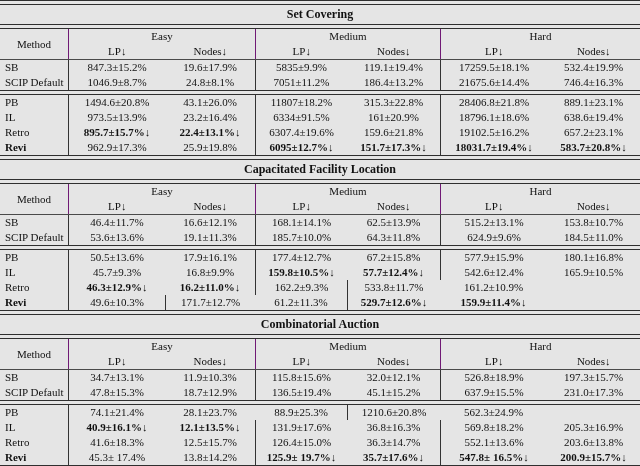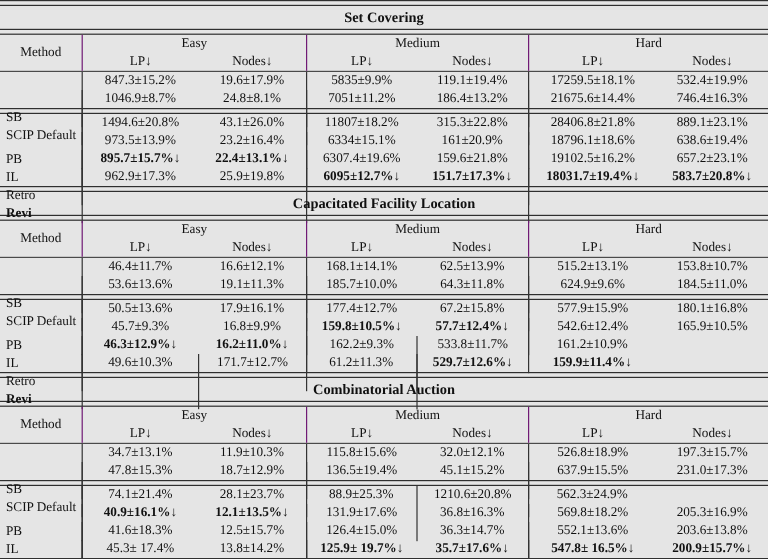--- a/index.html
+++ b/index.html
@@ -15,21 +15,21 @@
   .th-method{display:flex;align-items:center;justify-content:center;font-size:11px;}
   .th-group{border-left:1px solid #701a75;display:flex;flex-direction:column;}
   .gname{height:15px;line-height:15px;text-align:center;font-size:11px;}
   .subs{display:flex;height:15px;line-height:15px;font-size:11px;}
   .subs span{display:inline-block;text-align:center;}
   .g0 .subs span:nth-child(1){width:97px;} .g0 .subs span:nth-child(2){width:90px;}
   .g1 .subs span:nth-child(1){width:92px;} .g1 .subs span:nth-child(2){width:93px;}
   .g2 .subs span:nth-child(1){width:107px;} .g2 .subs span:nth-child(2){width:93px;}
   .trow{display:grid;grid-template-columns:68px 97px 90px 92px 93px 107px 93px;height:15px;line-height:15px;}
   .td{font-size:11px;text-align:center;white-space:nowrap;overflow:visible;}
-  .td.method{text-align:left;padding-left:5px;margin-top:31px;}
+  .td.method{text-align:left;padding-left:5px;}
   .td.c0,.td.c2,.td.c4{border-left:1px solid #333;}
   .bold{font-weight:bold;}
 </style>
 </head>
 <body>
 
 <div id="page">
   <div class="drule"></div>
 
   <div>
@@ -88,21 +88,21 @@
           <div class="td c1">43.1±26.0%</div>
           <div class="td c2">11807±18.2%</div>
           <div class="td c3">315.3±22.8%</div>
           <div class="td c4">28406.8±21.8%</div>
           <div class="td c5">889.1±23.1%</div>
         </div>
         <div class="trow">
           <div class="td method">IL</div>
           <div class="td c0">973.5±13.9%</div>
           <div class="td c1">23.2±16.4%</div>
-          <div class="td c2">6334±15.1%</div>
+          <div class="td c2">6334±91.5%</div>
           <div class="td c3">161±20.9%</div>
           <div class="td c4">18796.1±18.6%</div>
           <div class="td c5">638.6±19.4%</div>
         </div>
         <div class="trow">
           <div class="td method">Retro</div>
           <div class="td c0 bold">895.7±15.7%↓</div>
           <div class="td c1 bold">22.4±13.1%↓</div>
           <div class="td c2">6307.4±19.6%</div>
           <div class="td c3">159.6±21.8%</div>

